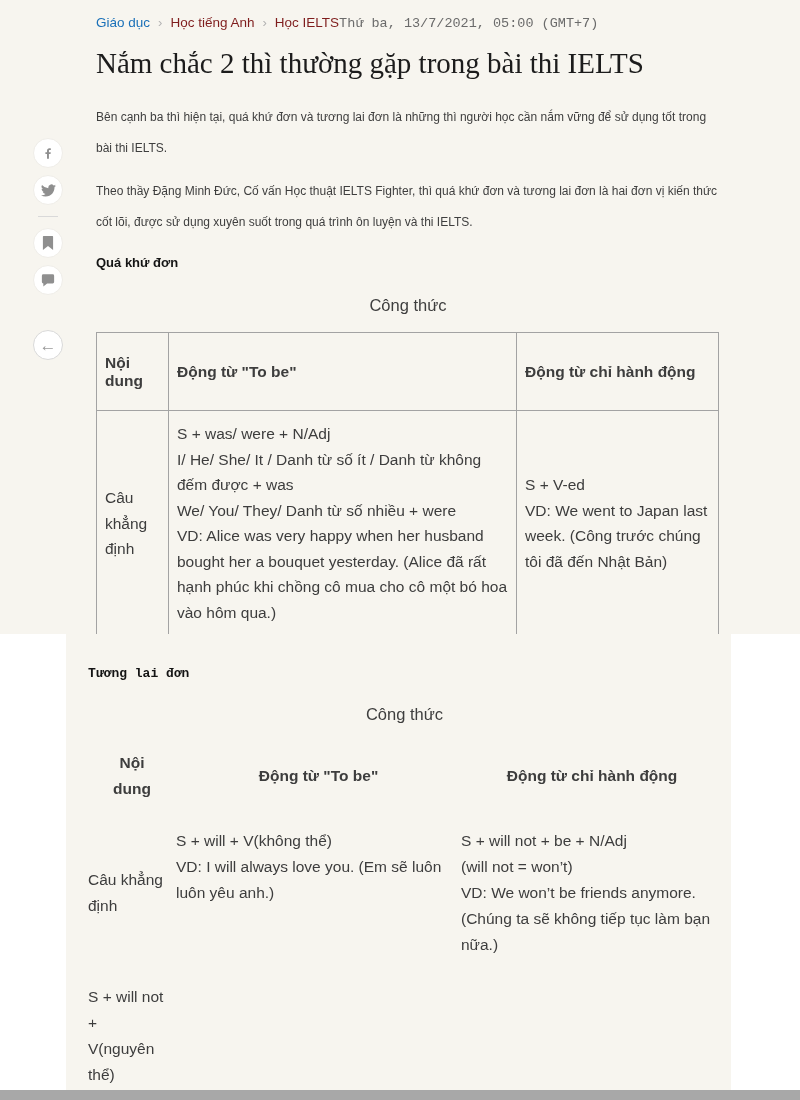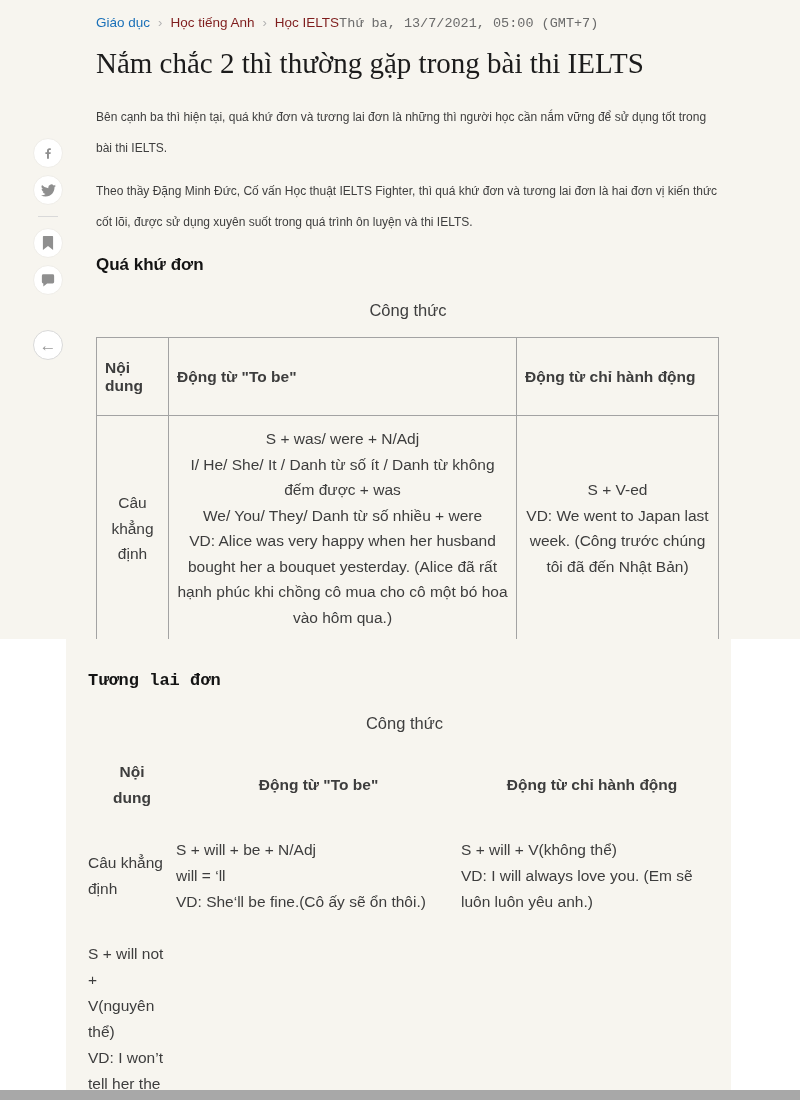--- a/index.html
+++ b/index.html
@@ -30,34 +30,34 @@
 
   h1.title {
     font-family:"Liberation Serif","DejaVu Serif",serif;
     font-weight:400; font-size:29px; line-height:1.36;
     color:#1c1c1c; margin-top:13px;
   }
 
   p.body { font-size:12px; line-height:31px; color:#3e3e3e; margin-top:19px; }
   p.body + p.body { margin-top:12px; }
 
-  h2.sec-head { font-size:17px; font-weight:700; color:#141414; margin-top:17px; }
+  h2.sec-head { font-size:13px; font-weight:700; color:#141414; margin-top:17px; }
   p.congthuc { font-size:16.5px; color:#3e3e3e; margin-top:26px;text-align:center; }
 
   
   table.t1 {
     border-collapse:collapse; table-layout:fixed; width:622px;
     margin-top:17px; font-size:15.5px; color:#3d3d3d;
   }
   table.t1 th, table.t1 td {
     border:1px solid #a3a3a3; text-align:left; vertical-align:middle;
   }
   table.t1 th { font-weight:700; padding:8px 8px; height:78px; }
   table.t1 td { font-weight:400; padding:10px 8px 9px 8px; line-height:25.5px; }
-  table.t1 tr.cut th, table.t1 tr.cut td { border-bottom:none;text-align:center; }
+  table.t1 tr.cut th, table.t1 tr.cut td { border-bottom:none; }
   .pre { white-space:pre-line; }
 
   
   .sec2 {
     background:#f7f5ef;
     margin:0 69px 0 66px;
     padding:22px 10px 20px 22px;
     min-height:413px;
   }
   .sec2 h2.sec-head { margin-top:10px;font-family:Liberation Mono, monospace; }
@@ -151,26 +151,26 @@
 <div class="sec2">
   <h2 class="sec-head">Tương lai đơn</h2>
   <p class="congthuc">Công thức</p>
 
   <div class="t2">
     <div class="h"><span class="narrow">Nội dung</span></div>
     <div class="h">Động từ "To be"</div>
     <div class="h">Động từ chỉ hành động</div>
 
     <div class="rowlabel">Câu khẳng định</div>
-    <div class="cell">S + will + be + N/Adj
-will = ‘ll
-VD: She‘ll be fine.(Cô ấy sẽ ổn thôi.)</div>
     <div class="cell">S + will + V(không thể)
 VD: I will always love you. (Em sẽ luôn luôn yêu anh.)</div>
 
+    <div class="cell">S + will not + be + N/Adj
+(will not = won’t)
+VD: We won’t be friends anymore. (Chúng ta sẽ không tiếp tục làm bạn nữa.)</div>
     <div class="cell">S + will not + V(nguyên thể)
 VD: I won’t tell her the truth. (Tôi sẽ không nói với cô ấy sự thật.)</div>
   </div>
 </div>
 
 <div class="share-rail">
   <div class="sbtn">
     <svg width="14" height="14" viewBox="0 0 24 24" fill="currentColor">
         <path d="M13.6 22v-8.2h2.75l.41-3.2H13.6V8.56c0-.93.26-1.56 1.58-1.56h1.69V4.13c-.29-.04-1.3-.13-2.46-.13-2.44 0-4.11 1.49-4.11 4.22v2.38H7.54v3.2h2.76V22h3.3z"></path>
       </svg>

